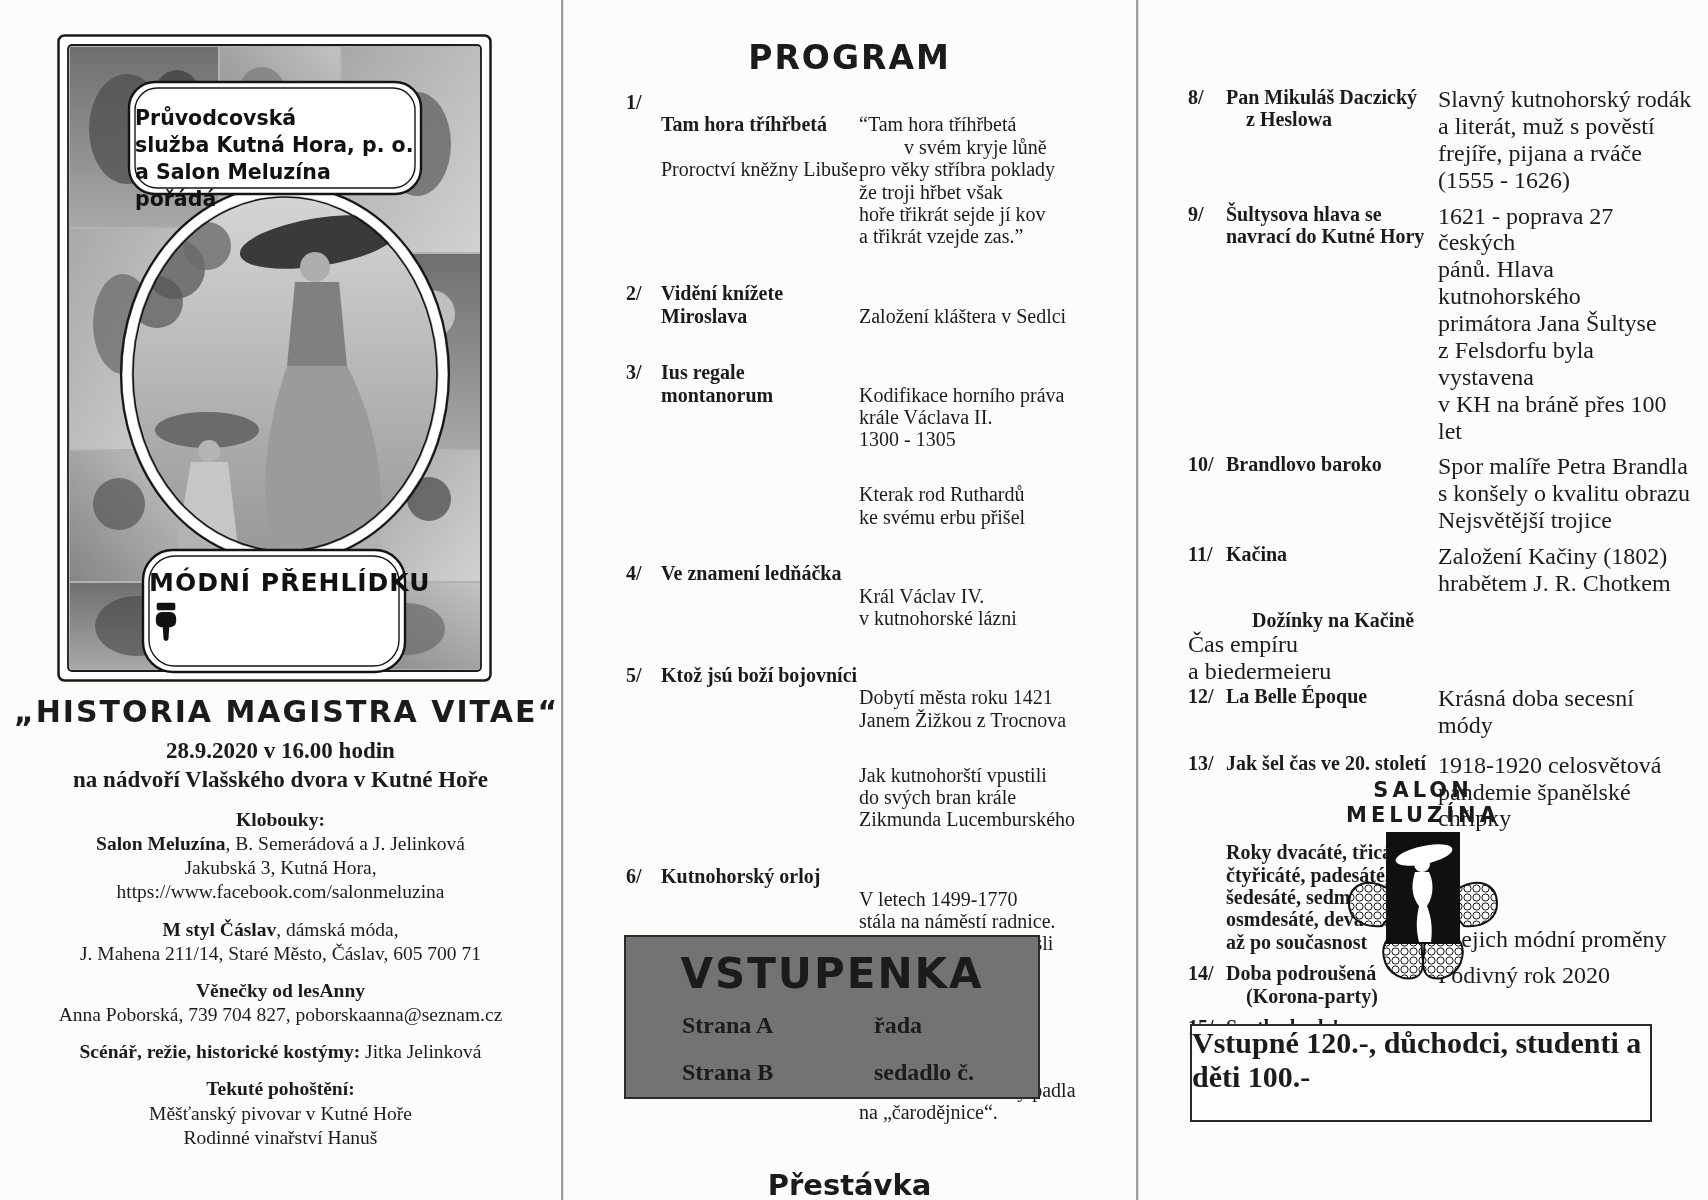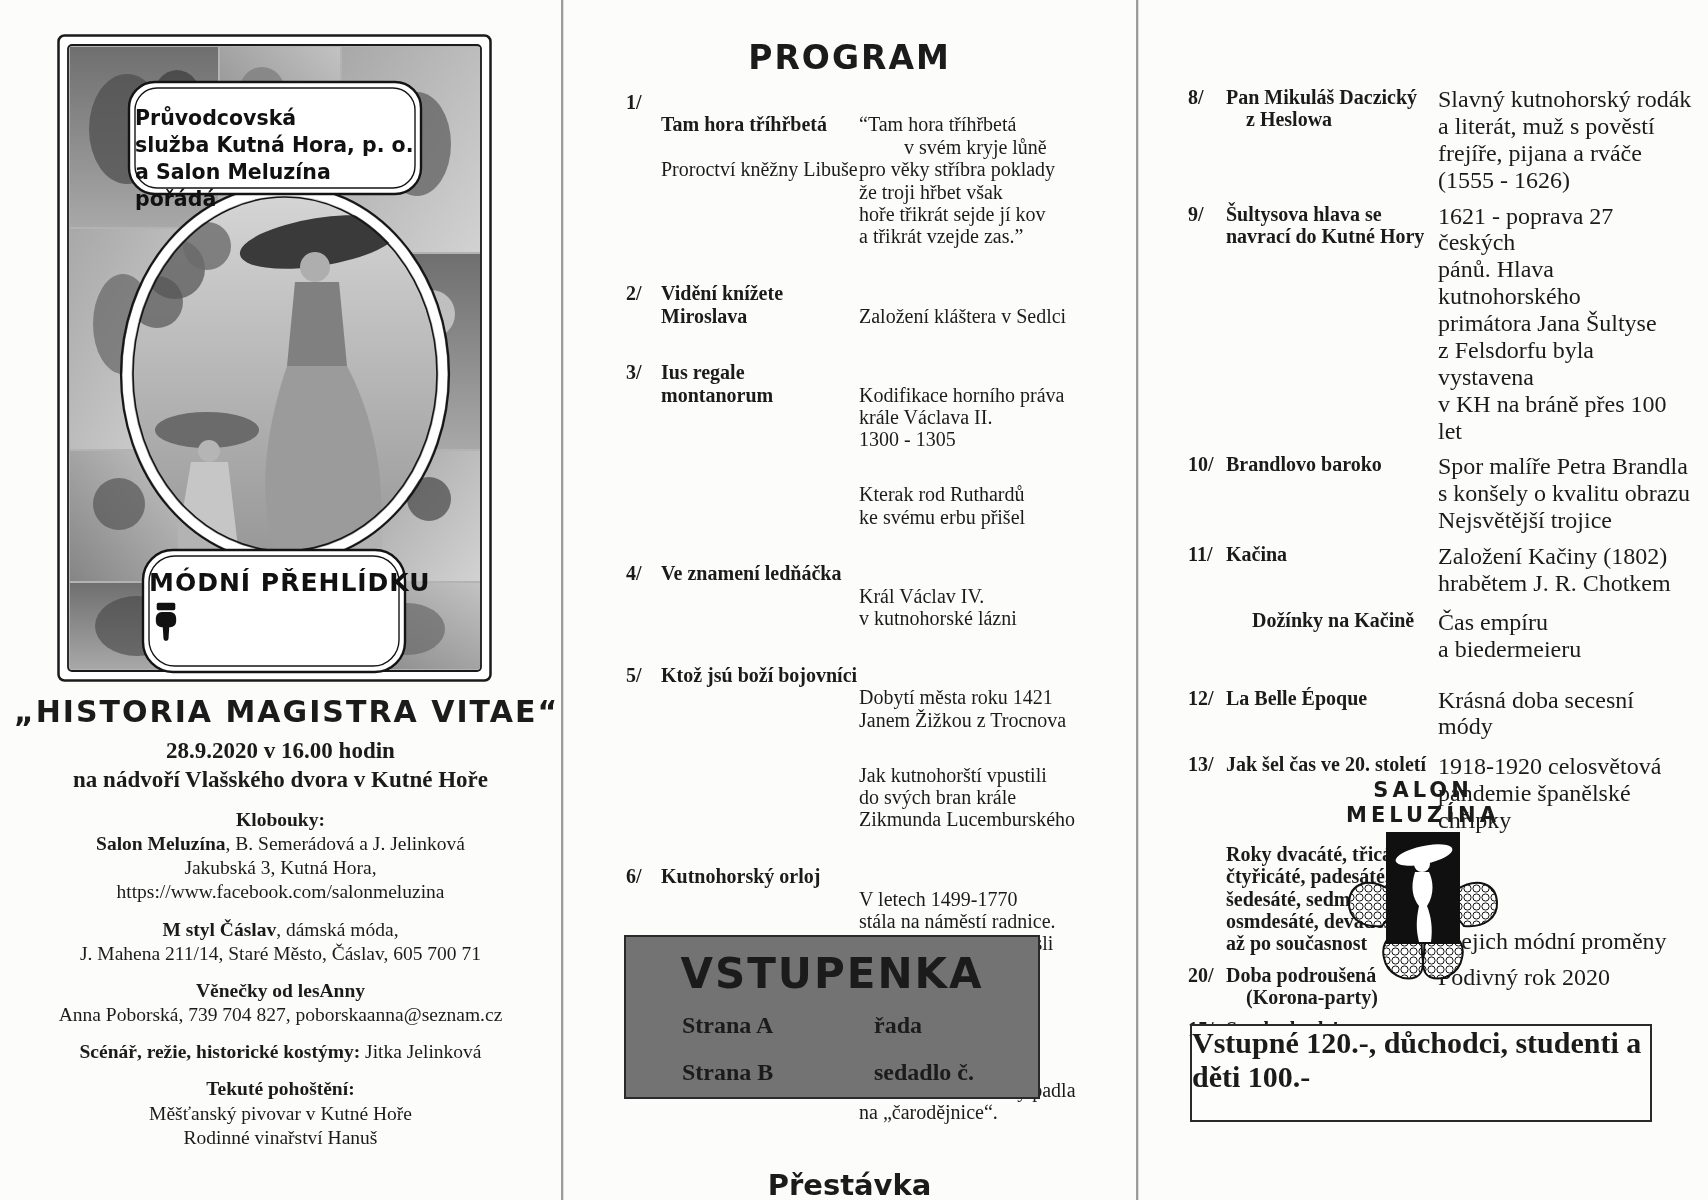--- a/index.html
+++ b/index.html
@@ -49,21 +49,21 @@
 
   
   .col-right{position:absolute;left:1138px;top:0;width:570px;height:1200px;}
   .prog2-list{position:absolute;top:86px;left:50px;right:14px;}
   .prog2-row{display:flex;margin-bottom:9px;}
   .prog2-left{width:250px;flex:none;display:flex;font-size:20px;line-height:1.12;}
   .prog2-num{width:38px;flex:none;font-weight:bold;}
   .prog2-ttl{flex:1;font-weight:bold;white-space:pre-line;}
   .prog2-desc{flex:1;font-size:24px;line-height:1.12;white-space:pre-line;}
   .row-dozinky .prog2-ttl{padding-left:26px;}
-  .row-dozinky{margin-top:12px;margin-bottom:24px;}
+  .row-dozinky{margin-top:12px;margin-bottom:0;flex-direction:column;}
   .row-12{margin-bottom:13px;}
   .row-roky .prog2-desc{align-self:flex-end;}
   .logo{position:absolute;top:778px;left:0;width:100%;text-align:center;}
   .logo-line{font-family:"DejaVu Sans",sans-serif;font-weight:bold;letter-spacing:4px;font-size:21px;line-height:1.18;}
   .logo-emblem{margin-top:2px;}
   .price-box{position:absolute;left:52px;top:1024px;width:458px;height:94px;border:2.5px solid #2a2a2a;
     display:flex;align-items:flex-start;justify-content:center;font-weight:bold;font-size:30px;background:#fdfdfc;}
 </style>
 </head>
 <body>
@@ -397,21 +397,21 @@
 čtyřicáté, padesáté,
 šedesáté, sedmdesáté,
 osmdesáté, devadesáté...
 až po současnost</div>
         </div>
         <div class="prog2-desc">a jejich módní proměny</div>
       </div>
 
       <div class="prog2-row">
         <div class="prog2-left">
-          <div class="prog2-num">20/</div>
+          <div class="prog2-num">14/</div>
           <div class="prog2-ttl">Doba podroušená
 &nbsp;&nbsp;&nbsp;&nbsp;(Korona-party)</div>
         </div>
         <div class="prog2-desc">Podivný rok 2020</div>
       </div>
 
       <div class="prog2-row">
         <div class="prog2-left">
           <div class="prog2-num">15/</div>
           <div class="prog2-ttl">Svatba bude!</div>

